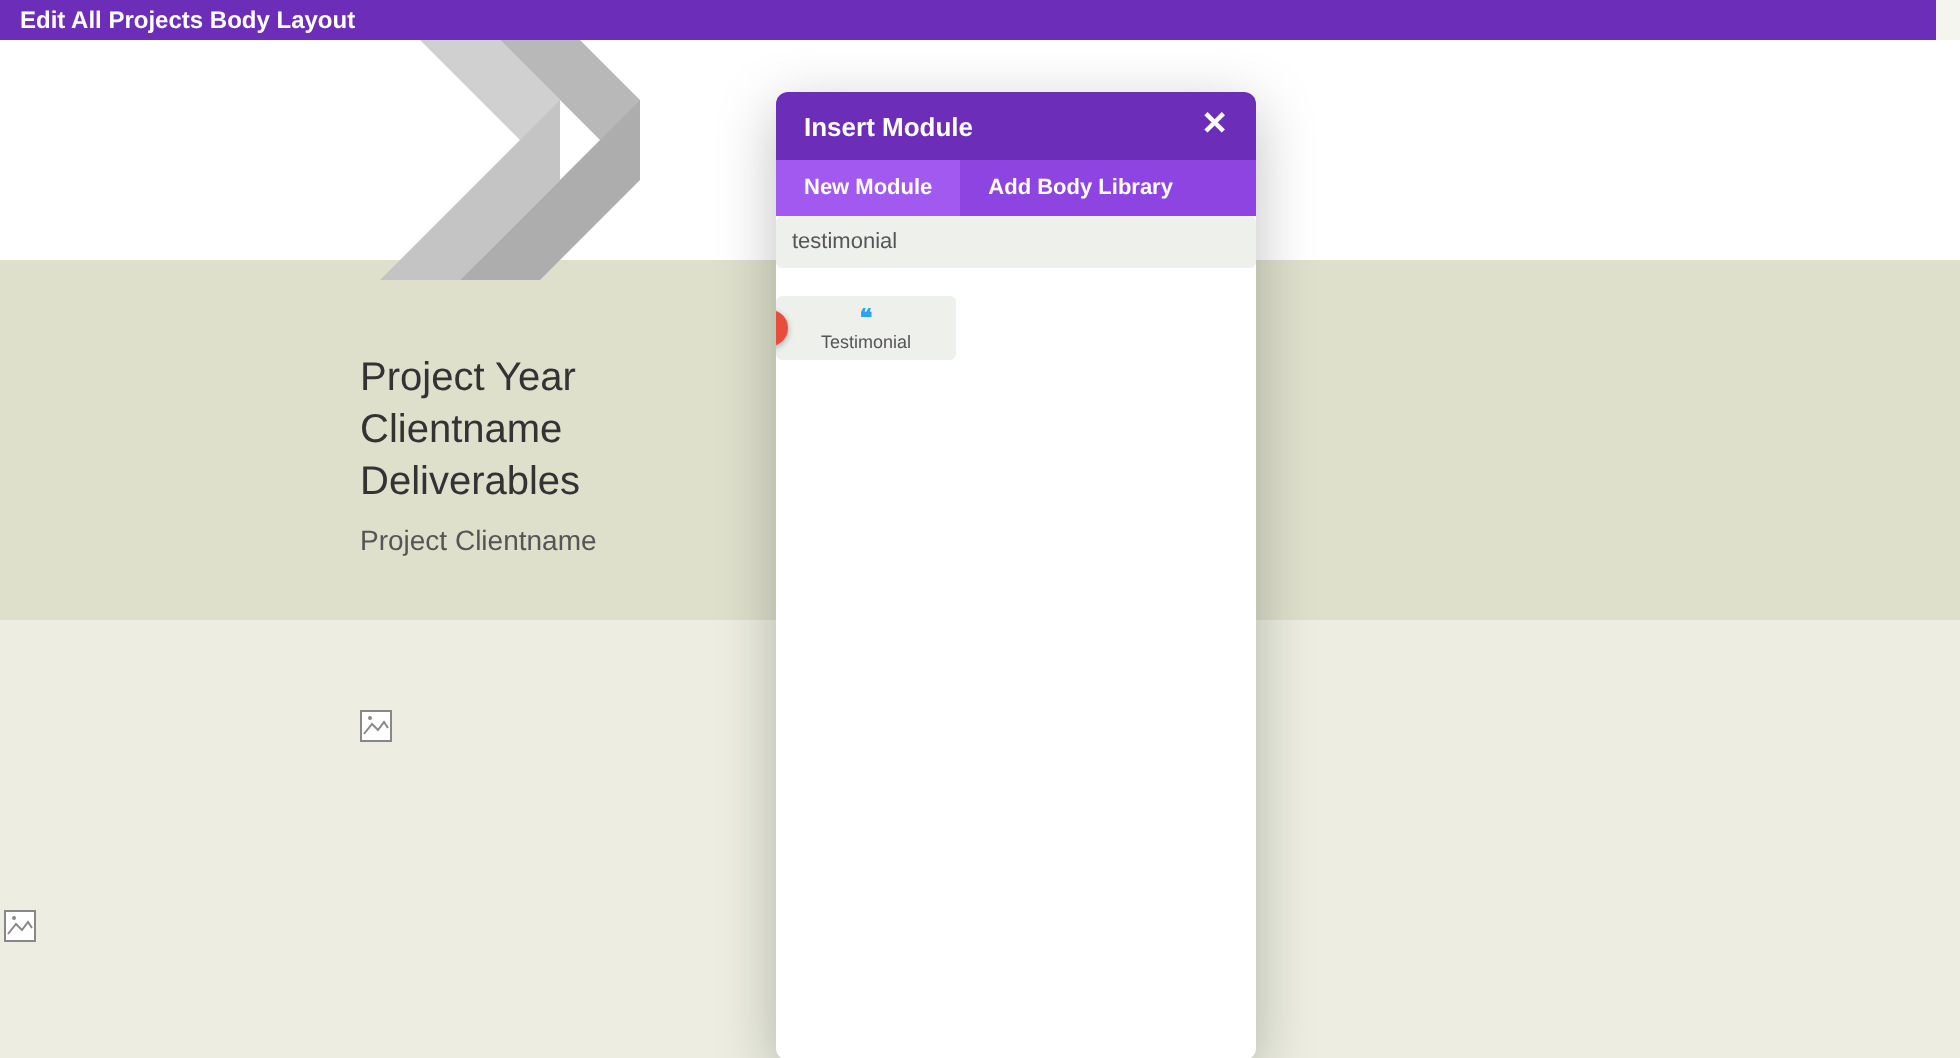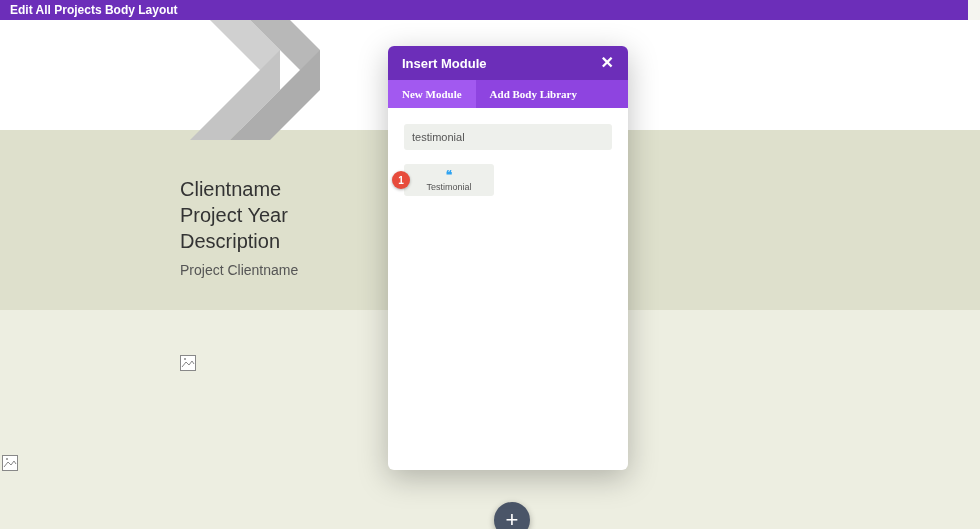--- a/index.html
+++ b/index.html
@@ -107,21 +107,21 @@
     z-index: 3;
     box-shadow: 0 2px 6px rgba(0,0,0,0.3);
   }
 
   
   .modal {
     position: absolute;
     left: 388px;
     top: 46px;
     width: 240px;
-    height: 424px;
+    height: 484px;
     background: #fff;
     border-radius: 6px;
     box-shadow: 0 8px 30px rgba(0,0,0,0.25);
     z-index: 10;
     display: flex;
     flex-direction: column;
     overflow: hidden;
   }
   .modal-header {
     background: #6c2eb9;
@@ -145,26 +145,24 @@
     height: 28px;
   }
   .modal-tab {
     color: #fff;
     font-size: 11px;
     font-weight: 600;
     display: flex;
     align-items: center;
     padding: 0 14px;
     cursor: pointer;
-    font-family: Liberation Serif, serif;
   }
   .modal-tab.active { background: #a259f0; }
 
   .modal-body {
-    padding: 16px;
     flex: 1;
   }
   .search-input {
     width: 100%;
     height: 26px;
     background: #eef0ec;
     border: none;
     border-radius: 3px;
     padding: 0 8px;
     font-size: 11px;
@@ -228,23 +226,23 @@
 <div class="band-bot"></div>
 
 <svg class="chevrons" viewBox="0 0 200 180">
   <polygon points="20,0 60,0 110,50 110,90" fill="#d0d0d0"></polygon>
   <polygon points="60,0 100,0 150,50 150,90" fill="#b8b8b8"></polygon>
   <polygon points="110,50 110,90 60,140 20,140" fill="#c4c4c4"></polygon>
   <polygon points="150,50 150,90 100,140 60,140" fill="#adadad"></polygon>
 </svg>
 
 <div class="text-block">
+  <div class="heading">Project Year</div>
   <div class="heading">Clientname</div>
-  <div class="heading">Project Year</div>
-  <div class="heading">Description</div>
+  <div class="heading">Deliverables</div>
   <div class="desc">Project Clientname</div>
 </div>
 
 <svg class="broken-img broken1" viewBox="0 0 16 16">
   <rect x="0.5" y="0.5" width="15" height="15" fill="#fff" stroke="#888"></rect>
   <polyline points="2,12 6,7 9,10 12,6 14,9" fill="none" stroke="#888"></polyline>
   <circle cx="5" cy="4" r="1" fill="#888"></circle>
 </svg>
 <svg class="broken-img broken2" viewBox="0 0 16 16">
   <rect x="0.5" y="0.5" width="15" height="15" fill="#fff" stroke="#888"></rect>

